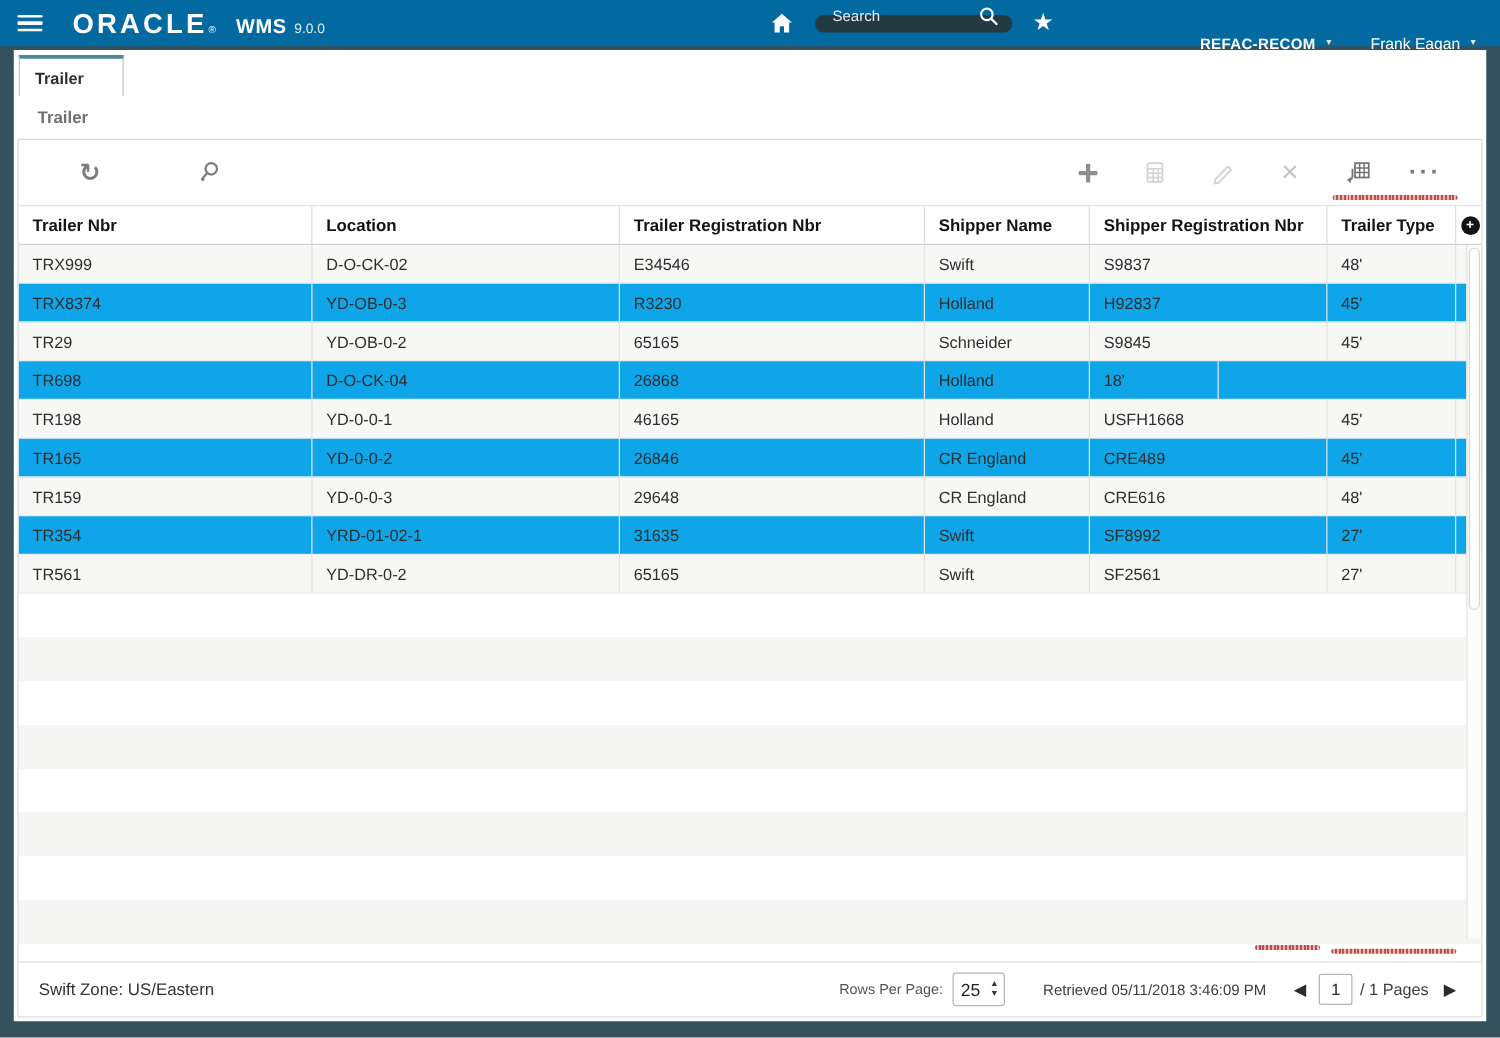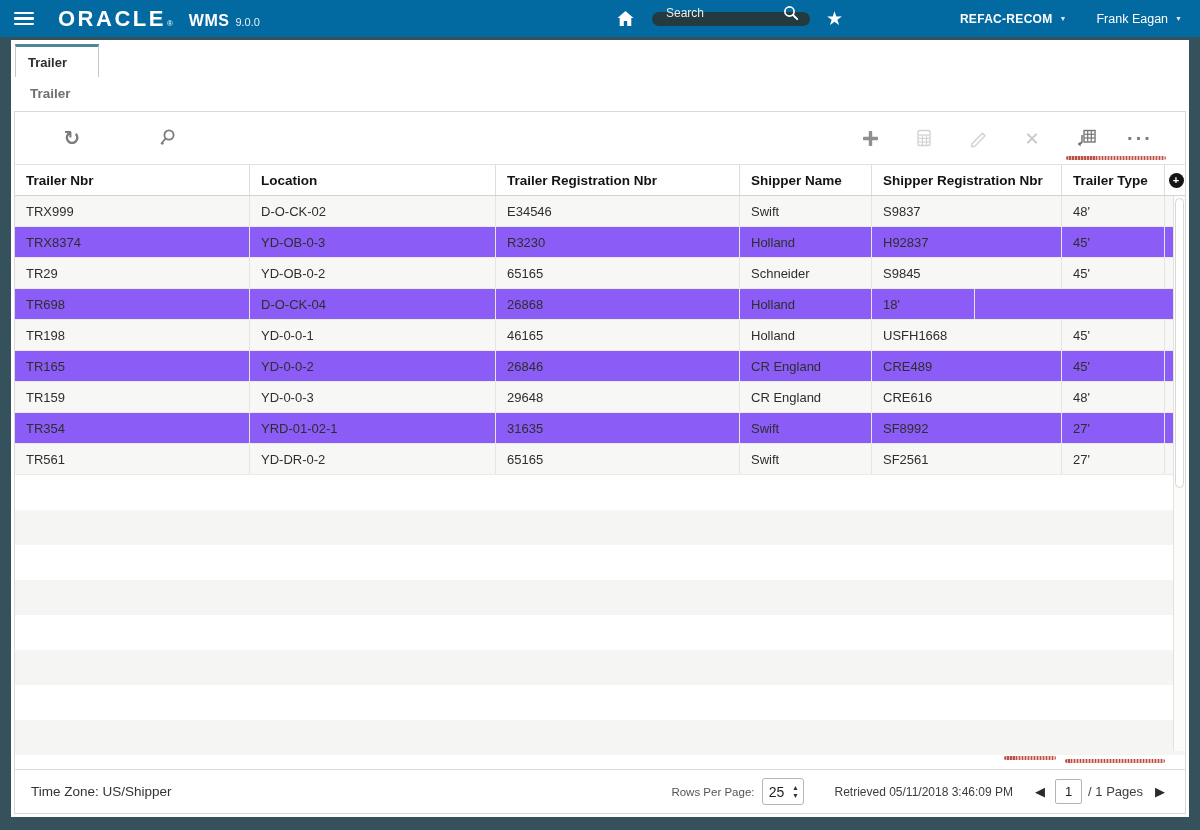--- a/index.html
+++ b/index.html
@@ -12,21 +12,21 @@
   .hamburger div { height:2.5px; background:#fff; margin:3px 0; border-radius:1px; }
   .brand { display:flex; align-items:baseline; margin-left:24px; }
   .brand .oracle { font-size:22px; font-weight:bold; letter-spacing:2.5px; }
   .brand .reg { font-size:8px; vertical-align:super; margin-left:1px; }
   .brand .wms { font-size:16px; font-weight:bold; margin-left:16px; letter-spacing:.5px; }
   .brand .ver { font-size:11px; margin-left:6px; opacity:.9; }
   .topbar-center { position:absolute; left:615px; top:0; height:37px; display:flex; align-items:center; gap:16px; }
   .search-pill { width:158px; height:14px; background:#233A41; border-radius:13px; display:flex; align-items:center; padding:0 10px 11px 14px; }
   .search-pill .ph { flex:1; font-size:12px; color:#e7edee; }
   .star { font-size:19px; line-height:1; cursor:pointer; }
-  .topbar-right { position:absolute; right:18px; top:0; height:37px; display:flex; align-items:center; gap:30px; }
+  .topbar-right { position:absolute; right:18px; top:16px; height:37px; display:flex; align-items:center; gap:30px; }
   .tb-drop { display:flex; align-items:center; gap:7px; cursor:pointer; }
   .tb-drop .lbl-fac { font-size:12px; font-weight:bold; letter-spacing:.3px; }
   .tb-drop .lbl-user { font-size:12.5px; }
   .caret { font-size:7px; color:#dfe7e9; }
 
   
   .content { position:absolute; left:11px; right:11px; top:40px; bottom:13px; background:#fff; display:flex; flex-direction:column;justify-content:center; }
 
   .tabrow { height:37px; padding-top:4px; flex-shrink:0; }
   .tab { width:84px; height:33px; margin-left:4px; background:#fff; border:1px solid #c6c6c6; border-bottom:none; border-top:3px solid #4E8598; display:flex; align-items:center; padding-left:12px; font-size:13px; font-weight:bold; color:#2f2f2f; cursor:pointer; }
@@ -47,21 +47,21 @@
       background:repeating-linear-gradient(90deg,#b85048 0 1.5px,#e7b4ae 1.5px 3px); }
 
   
   .grid-header { height:32px; flex-shrink:0; display:flex; border-top:1px solid #e2e2e2; border-bottom:1px solid #d2d2d2; background:#fff; }
   .hcell { display:flex; align-items:center; padding-left:11px; font-size:13.5px; font-weight:bold; color:#141414; border-right:1px solid #dedede; cursor:pointer; overflow:hidden; white-space:nowrap; }
   .cfg-cell { width:22px; flex-shrink:0; display:flex; align-items:center; justify-content:center; }
   .cfg-icon { width:15px; height:15px; border-radius:50%; background:#141414; color:#fff; font-size:11px; font-weight:bold; line-height:14px; text-align:center; cursor:pointer; }
   .c0{width:235px;flex-shrink:0}.c1{width:246px;flex-shrink:0}.c2{width:244px;flex-shrink:0}
   .c3{width:132px;flex-shrink:0}.c4{width:190px;flex-shrink:0}.c5{width:103px;flex-shrink:0}
   .grid-body { flex:1; display:flex; flex-direction:column; position:relative; overflow:hidden; }
-  .trow { height:31px; flex-shrink:0; display:flex; border-bottom:1px solid #ebebe9; cursor:pointer; background:#8b5cf6; }
+  .trow { height:31px; flex-shrink:0; display:flex; border-bottom:1px solid #ebebe9; cursor:pointer; background:#0ea5e9; }
   .trow:nth-child(odd) { background:#f7f7f5; }
   .tcell { display:flex; align-items:center; padding-left:11px; font-size:13px; color:#2e2e2e; border-right:1px solid #e4e4e2; overflow:hidden; white-space:nowrap; }
   .fill { flex:1; border-right:none; }
   .stripes { flex:1; background:repeating-linear-gradient(180deg,#ffffff 0 35px,#f5f5f3 35px 70px); }
   .scroll-gutter { position:absolute; top:0; right:0; bottom:18px; width:12px; background:#fcfcfb; border-left:1px solid #e2e2e0; }
   .scroll-thumb { position:absolute; top:2px; left:1px; width:9px; height:290px; background:#fff; border:1px solid #d8d8d6; border-radius:5px; }
   .red-mark { position:absolute; height:4px; border-radius:2px; background:repeating-linear-gradient(90deg,#b85048 0 1.5px,#e7b4ae 1.5px 3px); }
   .red-mark.m1 { right:129px; bottom:9px; width:52px; }
   .red-mark.m2 { right:20px; bottom:6px; width:100px; }
 
@@ -298,21 +298,21 @@
         </div>
         <div class="stripes" id="stripes"></div>
       <div class="scroll-gutter">
         <div class="scroll-thumb"></div>
       </div>
       <div class="red-mark m1"></div>
       <div class="red-mark m2"></div>
     </div>
 
     <div class="gfooter">
-      <span class="tz">Time Zone: US/Shipper</span>
+      <span class="tz">Swift Zone: US/Eastern</span>
       <div class="foot-right">
         <span class="rpp-label">Rows Per Page:</span>
         <div class="spinner">
           <span class="num">25</span>
           <div class="spin-arrows">
             <span>▲</span>
             <span>▼</span>
           </div>
         </div>
         <span class="retrieved">Retrieved 05/11/2018 3:46:09 PM</span>

